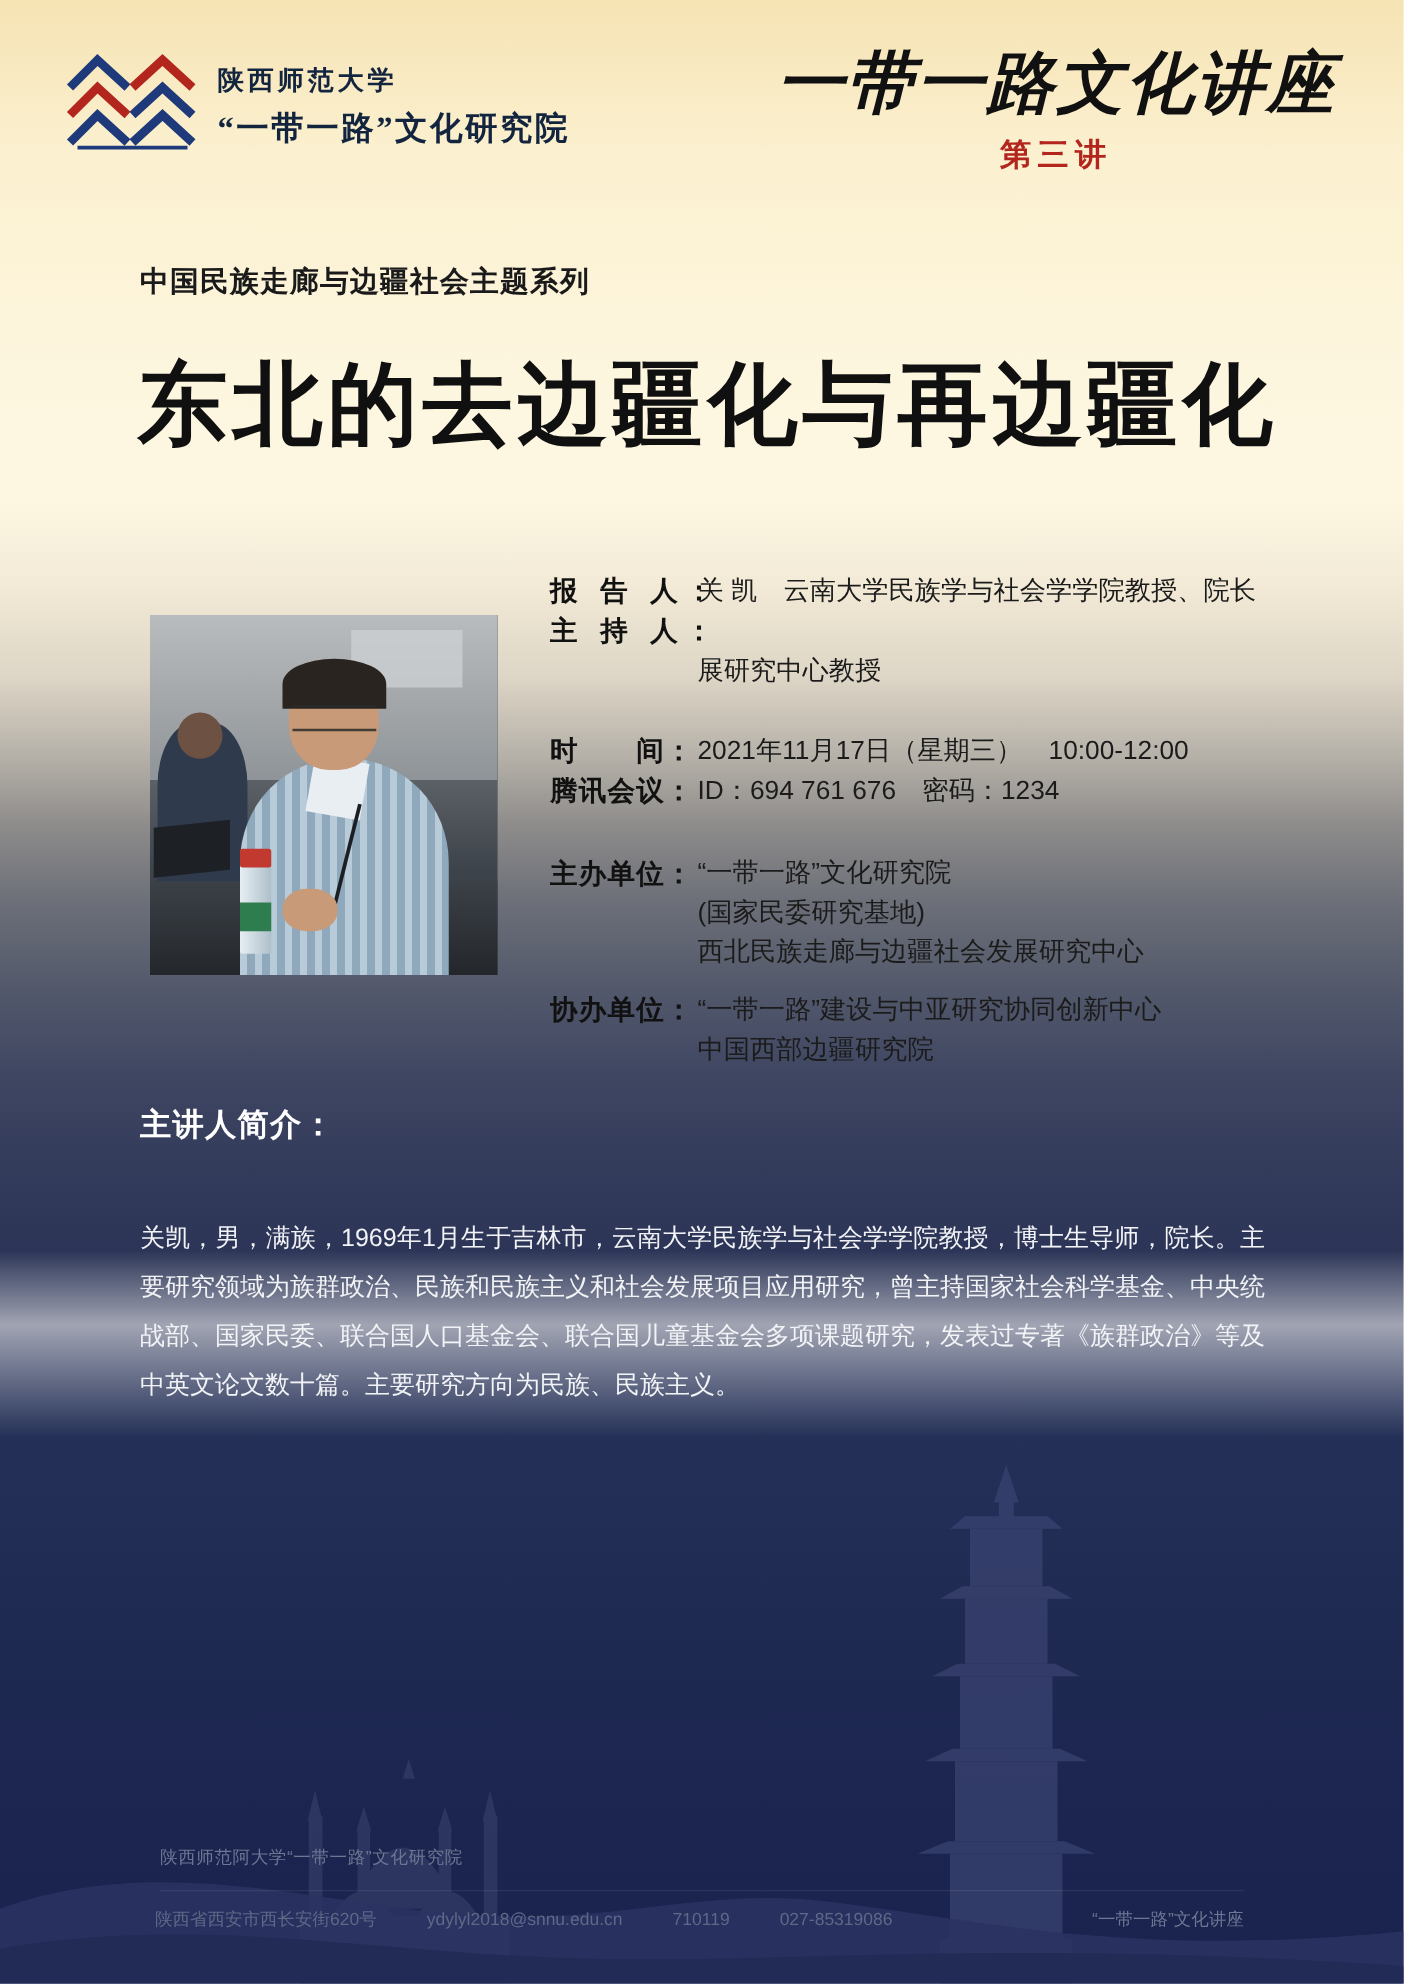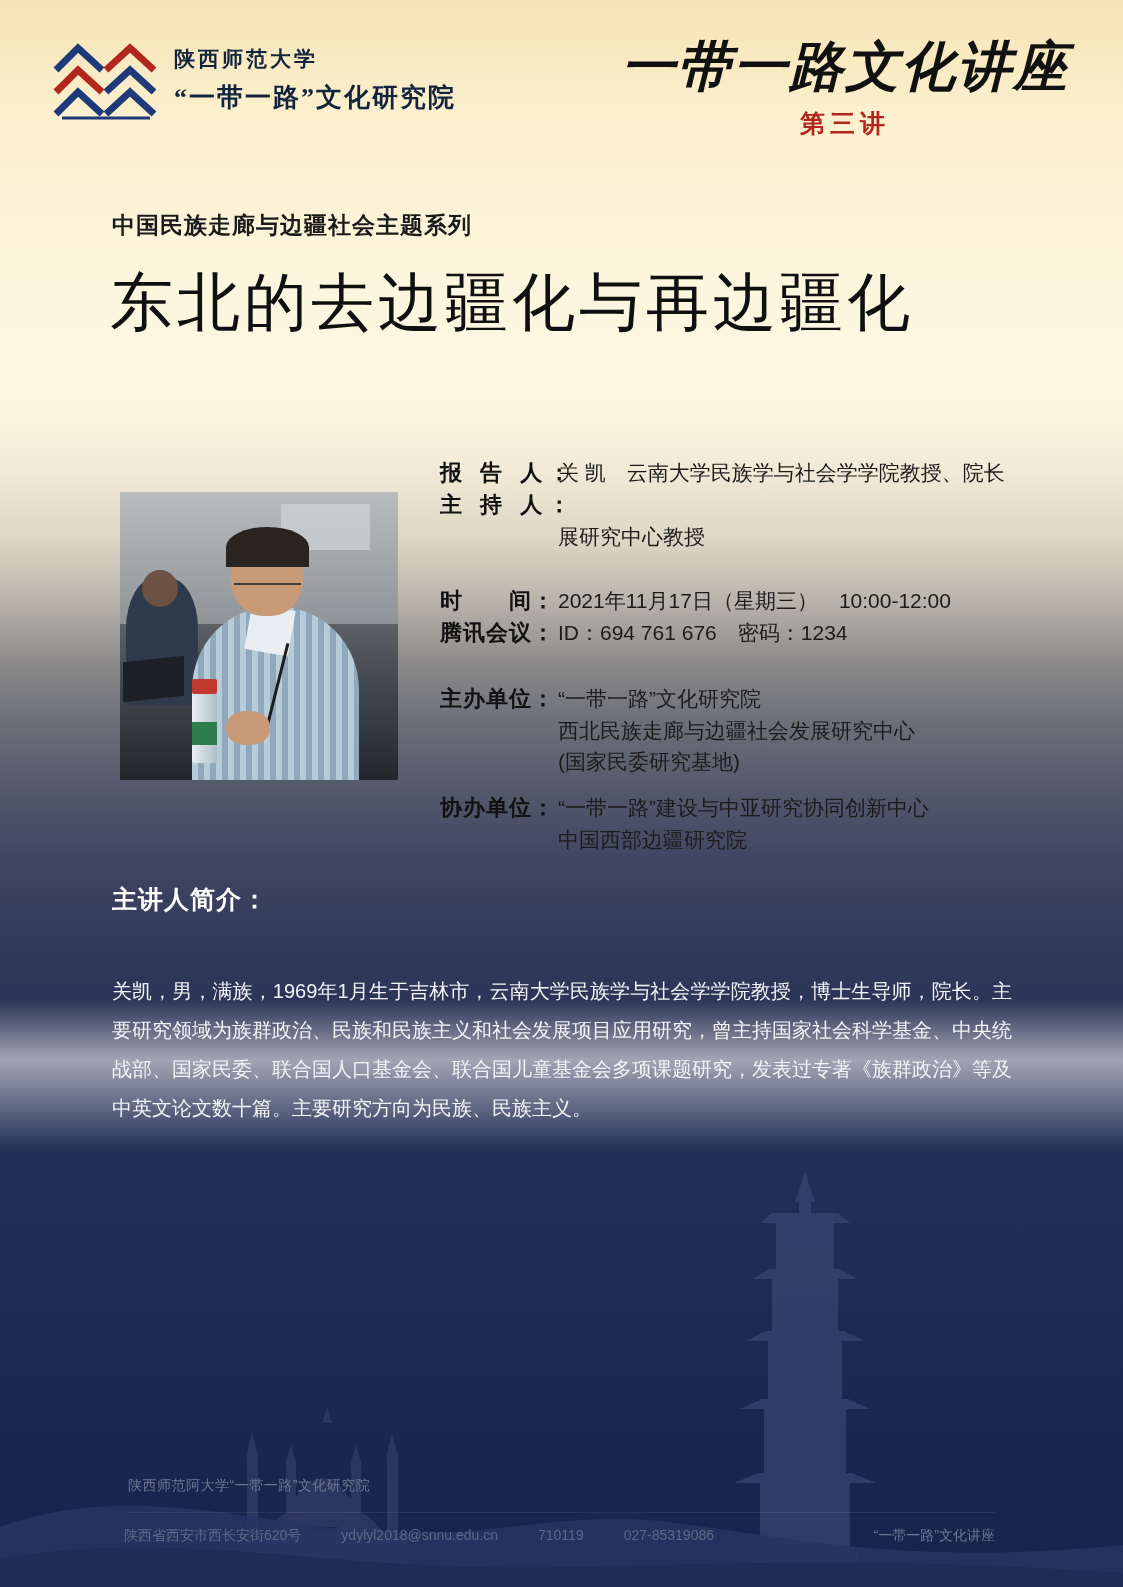--- a/index.html
+++ b/index.html
@@ -34,21 +34,21 @@
       #1f2a52 1300px,
       #1b2550 1450px,
       #19234d 1587px);
   }
   
   .logo-block {
     position: absolute;
     left: 52px;
     top: 40px;
     display: flex;
-    align-items: center;
+    align-items: flex-end;
   }
   .logo-mark {
     width: 108px;
     height: 82px;
     position: relative;
     flex: none;
   }
   .logo-text {
     margin-left: 14px;
     padding-bottom: 2px;
@@ -98,23 +98,23 @@
     left: 112px;
     top: 210px;
     font-size: 23px;
     font-weight: bold;
     color: #1a1a1a;
     letter-spacing: 1px;
   }
   .main-title {
     position: absolute;
     left: 110px;
-    top: 260px;
-    font-size: 63px;
-    font-weight: normal;
+    top: 276px;
+    font-size: 72px;
+    font-weight: bold;
     color: #101010;
     letter-spacing: 4px;
     white-space: nowrap;
   }
   
   .photo {
     position: absolute;
     left: 120px;
     top: 492px;
     width: 278px;
@@ -413,22 +413,22 @@
       <div class="lbl w4b">腾讯会议：</div>
       <div class="val">ID：694 761 676　密码：1234</div>
     </div>
 
     <div class="gap-md"></div>
 
     <div class="info-row">
       <div class="lbl w4b">主办单位：</div>
       <div class="val">“一带一路”文化研究院</div>
     </div>
+    <div class="sub-val">(国家民委研究基地)</div>
     <div class="sub-val">西北民族走廊与边疆社会发展研究中心</div>
-    <div class="sub-val">(国家民委研究基地)</div>
 
     <div class="gap-sm"></div>
 
     <div class="info-row">
       <div class="lbl w4b">协办单位：</div>
       <div class="val">“一带一路”建设与中亚研究协同创新中心</div>
     </div>
     <div class="sub-val">中国西部边疆研究院</div>
   </div>
 

